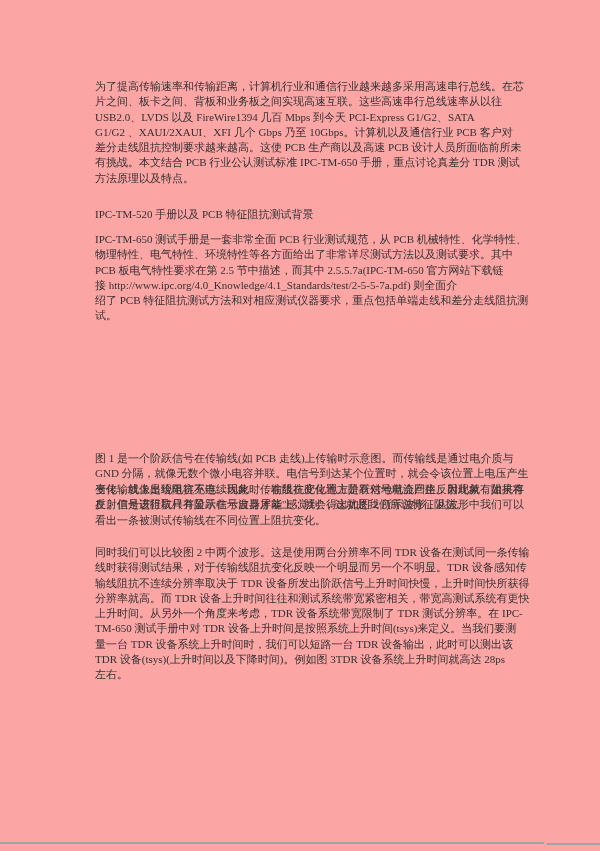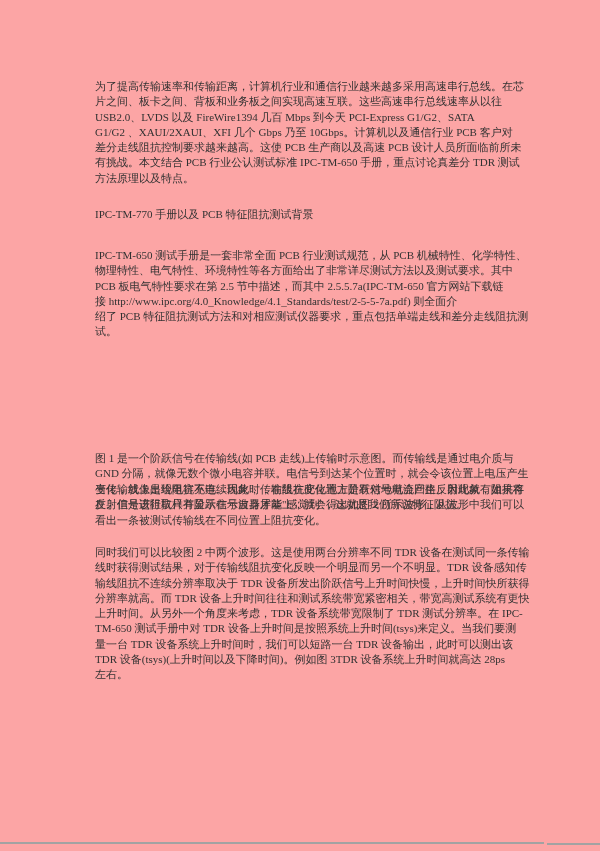--- a/index.html
+++ b/index.html
@@ -41,23 +41,23 @@
 <div class="page">
 
   <div class="textblock para" style="top: 79px;">为了提高传输速率和传输距离，计算机行业和通信行业越来越多采用高速串行总线。在芯
 片之间、板卡之间、背板和业务板之间实现高速互联。这些高速串行总线速率从以往
 USB2.0、LVDS 以及 FireWire1394 几百 Mbps 到今天 PCI-Express G1/G2、SATA
 G1/G2 、XAUI/2XAUI、XFI 几个 Gbps 乃至 10Gbps。计算机以及通信行业 PCB 客户对
 差分走线阻抗控制要求越来越高。这使 PCB 生产商以及高速 PCB 设计人员所面临前所未
 有挑战。本文结合 PCB 行业公认测试标准 IPC-TM-650 手册，重点讨论真差分 TDR 测试
 方法原理以及特点。</div>
 
-  <div class="textblock heading" style="top: 207px;">IPC-TM-770 手册以及 PCB 特征阻抗测试背景</div>
+  <div class="textblock heading" style="top: 207px;">IPC-TM-520 手册以及 PCB 特征阻抗测试背景</div>
 
-  <div class="textblock para" style="top: 248px;">IPC-TM-650 测试手册是一套非常全面 PCB 行业测试规范，从 PCB 机械特性、化学特性、
+  <div class="textblock para" style="top: 232px;">IPC-TM-650 测试手册是一套非常全面 PCB 行业测试规范，从 PCB 机械特性、化学特性、
 物理特性、电气特性、环境特性等各方面给出了非常详尽测试方法以及测试要求。其中
 PCB 板电气特性要求在第 2.5 节中描述，而其中 2.5.5.7a(IPC-TM-650 官方网站下载链
 接 http://www.ipc.org/4.0_Knowledge/4.1_Standards/test/2-5-5-7a.pdf) 则全面介
 绍了 PCB 特征阻抗测试方法和对相应测试仪器要求，重点包括单端走线和差分走线阻抗测
 试。</div>
 
 
 
   <div class="textblock para" style="top: 407px; margin-top: 44px;">图 1 是一个阶跃信号在传输线(如 PCB 走线)上传输时示意图。而传输线是通过电介质与
 GND 分隔，就像无数个微小电容并联。电信号到达某个位置时，就会令该位置上电压产生

